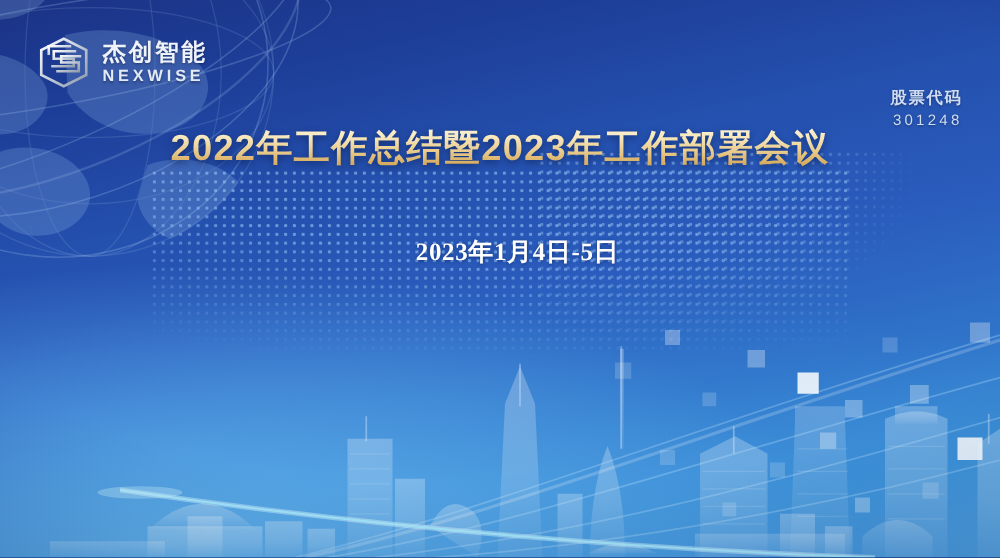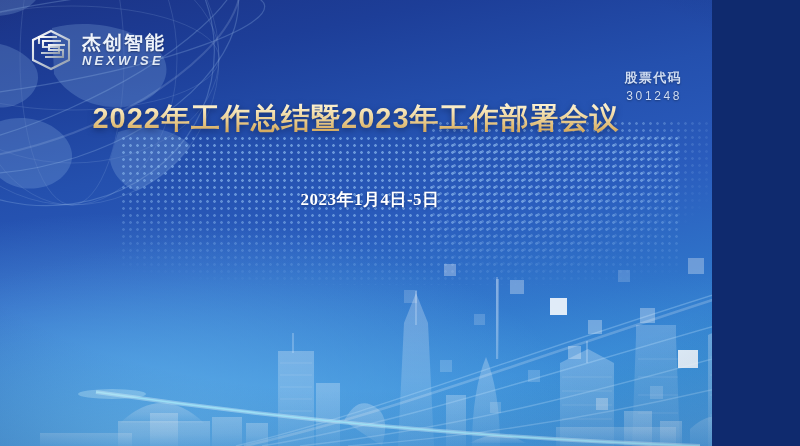--- a/index.html
+++ b/index.html
@@ -4,21 +4,21 @@
 <style>
   * { margin:0; padding:0; box-sizing:border-box; }
   html, body {
     width:800px; height:446px; overflow:hidden;
     background:#0f2a6e;
     font-family:"Liberation Sans", sans-serif;
   }
 
   .stage {
     position:relative;
-    width:712px; height:446px;
+    width:800px; height:446px;
     overflow:hidden;
     background:
       radial-gradient(120% 95% at 18% 100%, #5fb0ea 0%, rgba(95,176,234,0) 55%),
       radial-gradient(140% 110% at 50% 118%, #3f93dc 0%, rgba(63,147,220,0) 62%),
       linear-gradient(168deg, #1b3386 0%, #1d3e98 16%, #2450ae 34%, #2a5cbd 52%, #2f73c9 70%, #3c92d8 86%, #59abe6 100%);
   }
 
   
   .bg-layer { position:absolute; inset:0; pointer-events:none; }
 
@@ -70,21 +70,20 @@
   .logo-text { display:flex; flex-direction:column; justify-content:center; }
   .logo-cn {
     font-size:19px; letter-spacing:2px; line-height:1.12;
     color:#eef3fb; font-weight:700;
     text-shadow:0 1px 2px rgba(0,0,0,.35);
   }
   .logo-en {
     font-size:13px; letter-spacing:3.1px; line-height:1.2;
     color:#e2eaf6; font-weight:700;
     text-shadow:0 1px 2px rgba(0,0,0,.3);
-    font-style:italic;
   }
 
   
   .stock {
     position:absolute; right:30px; top:33px;
     text-align:right; color:#cfdcf2;
     text-shadow:0 1px 2px rgba(0,0,0,.35);
   }
   .stock-label { font-size:13px; letter-spacing:1.4px; line-height:1.45; font-weight:700;margin-top:36px; }
   .stock-value { font-size:12px; letter-spacing:2.6px; line-height:1.35; }
@@ -99,21 +98,21 @@
     -webkit-background-clip:text; background-clip:text;
     color:transparent; -webkit-text-fill-color:transparent;
     filter:drop-shadow(0 2px 3px rgba(6,22,66,.55));
     white-space:nowrap;
   }
 
   .subtitle-date {
     position:absolute; left:0; right:0; top:188px;
     text-align:center;
     font-family:"Liberation Serif", serif;
-    font-size:17px; font-weight:700; letter-spacing:.5px;
+    font-size:20px; font-weight:700; letter-spacing:.5px;
     color:#ffffff;
     text-shadow:0 1px 3px rgba(6,22,66,.5);
     padding-left:28px;
   }
   .subtitle-place {
     position:absolute; left:0; right:0; top:228px;
     text-align:center;
     font-family:"Liberation Serif", serif;
     font-size:19px; font-weight:700; letter-spacing:1.2px;
     color:#ffffff;

